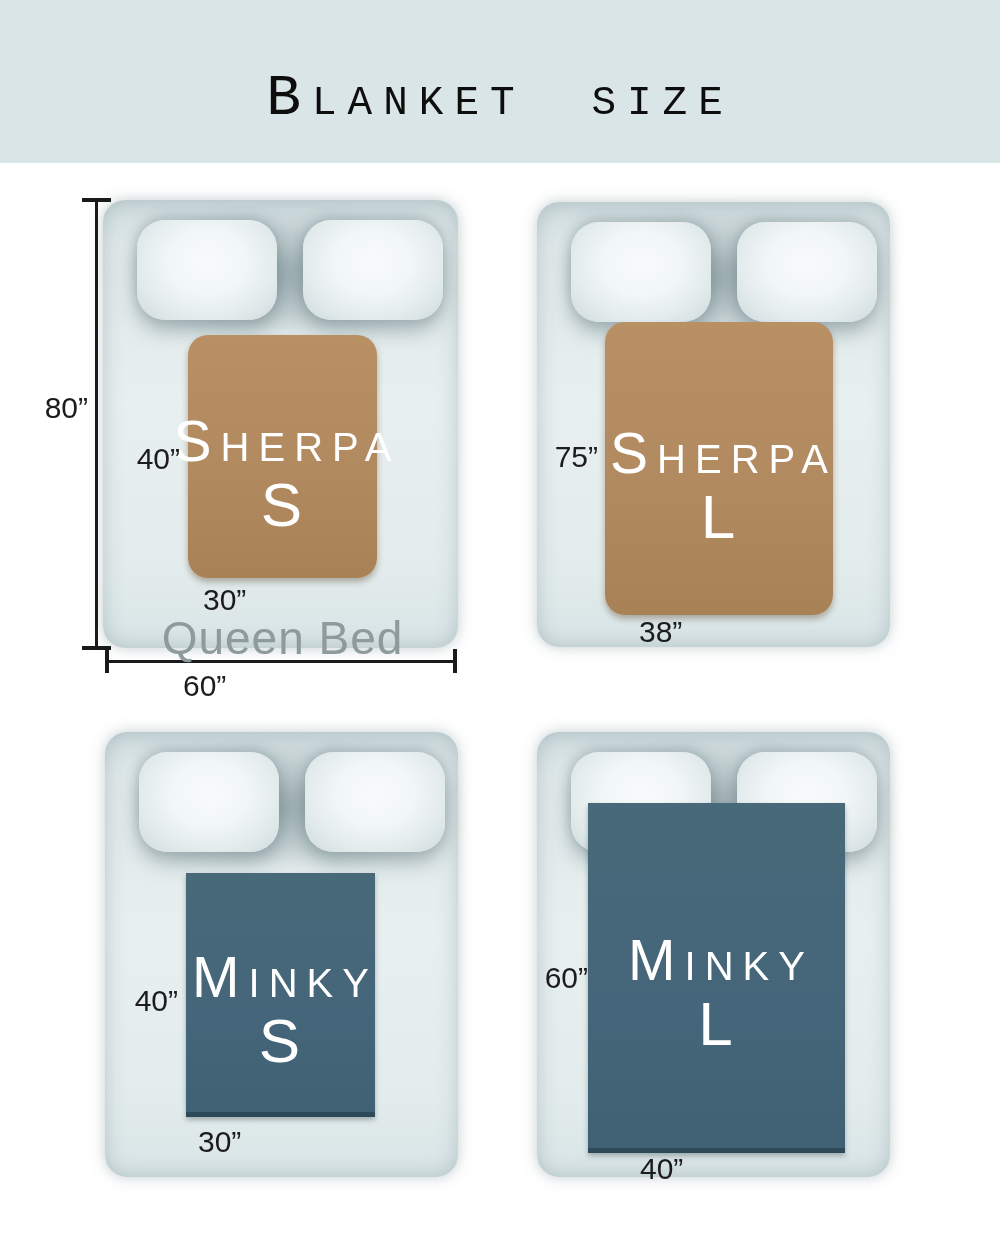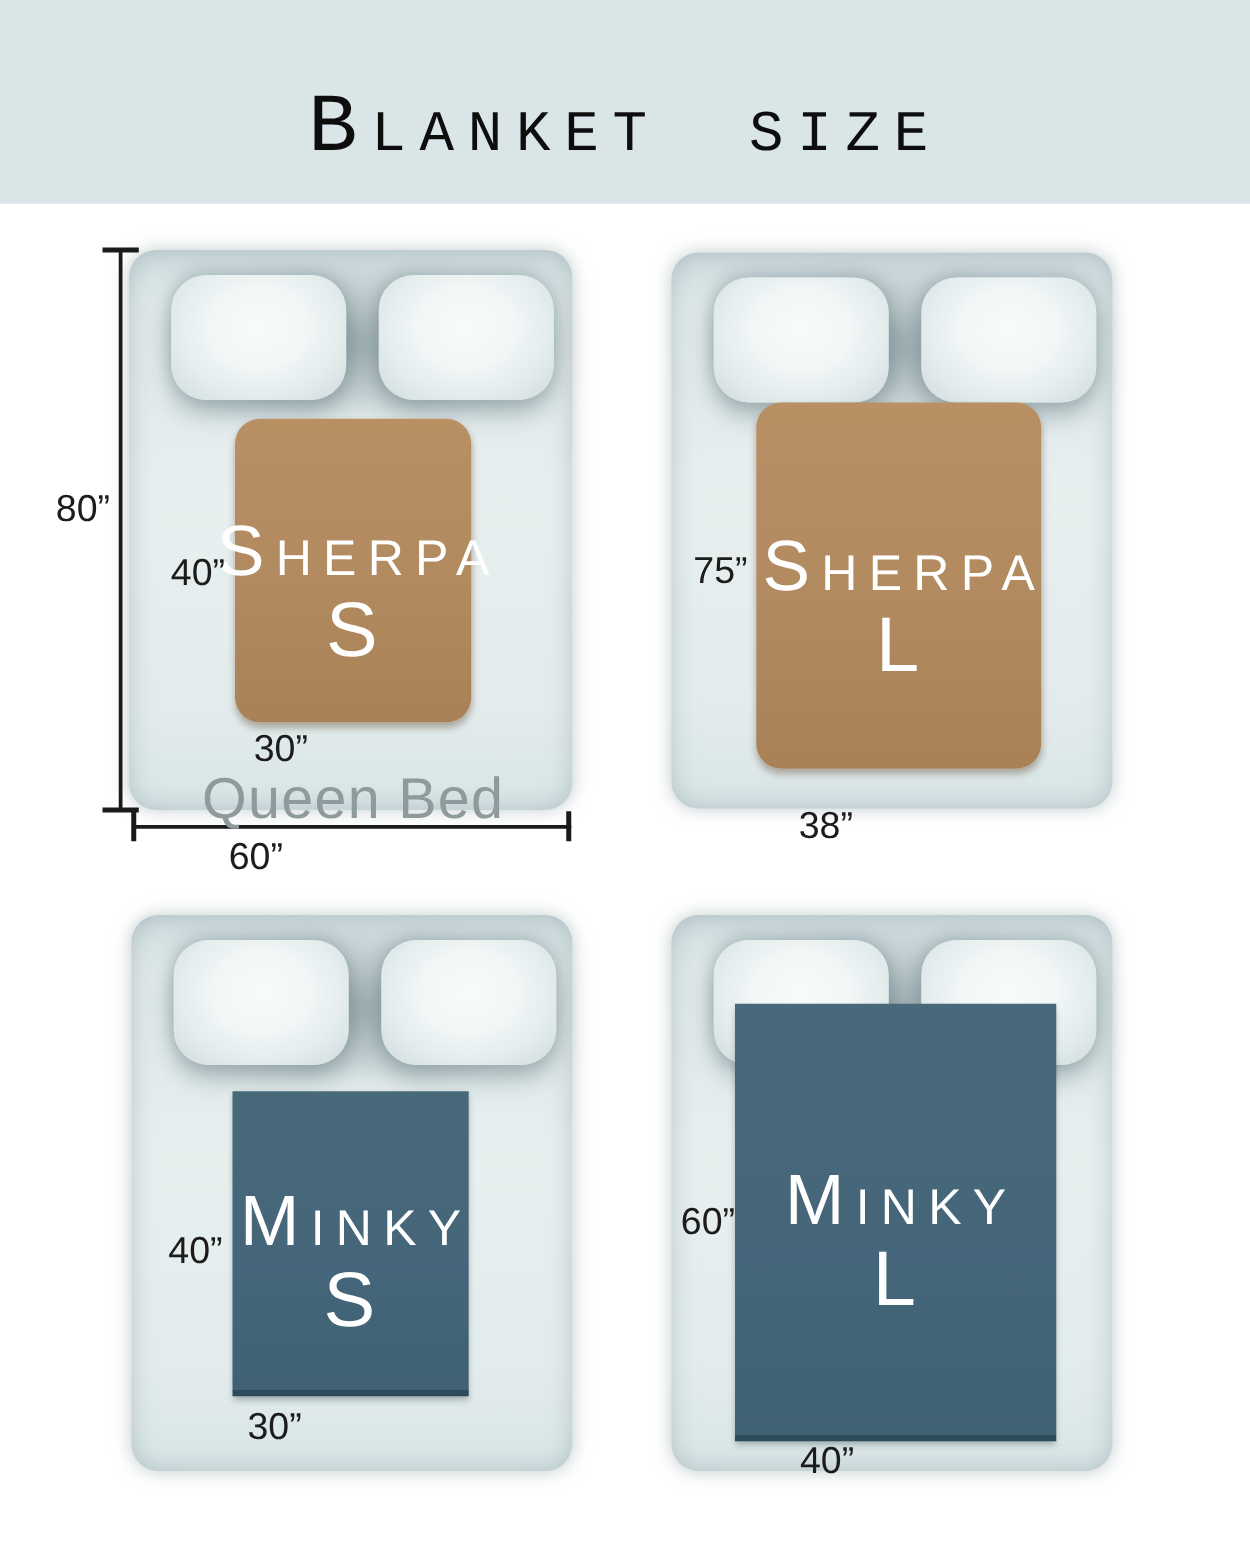--- a/index.html
+++ b/index.html
@@ -9,21 +9,21 @@
     font-family:"Liberation Sans", sans-serif;
   }
   .abs{position:absolute;}
 
   
   .header{left:0;top:0;width:1000px;height:163px;background:var(--header-bg,#d9e5e7);}
   .title{
     left:0;top:70px;width:1000px;text-align:center;line-height:1;
     font-family:"Liberation Mono", monospace;
     font-variant:small-caps;
-    font-size:66px;letter-spacing:11px;word-spacing:20px;
+    font-size:58px;letter-spacing:11px;word-spacing:20px;
     color:var(--title-text,#0d0d0d);
   }
 
   
   .bed{
     border-radius:22px;
     background:linear-gradient(180deg,#cfdcdf 0%,#e0e9ea 10%,#e7efef 45%,#e3ecec 82%,#d8e4e6 100%);
     box-shadow:0 0 14px rgba(140,158,163,.5), inset 0 0 20px rgba(125,145,150,.42);
   }
   .bed-shade{
@@ -108,21 +108,21 @@
   <div class="abs pillow p-left"></div>
   <div class="abs pillow p-right"></div>
   <div class="abs blanket sherpa" style="left:68px;top:120px;width:228px;height:293px;">
     <div class="blanket-inner">
       <div class="blanket-name">Sherpa</div>
       <div class="blanket-size">L</div>
     </div>
   </div>
 </div>
 <div class="abs dim r" style="left:536px;top:442px;width:62px;">75”</div>
-<div class="abs dim c" style="left:639px;top:617px;width:160px;margin-top:29px;">38”</div>
+<div class="abs dim c" style="left:639px;top:617px;width:160px;">38”</div>
 
 <div class="abs bed" style="left:105px;top:732px;width:353px;height:445px;">
   <div class="abs bed-shade"></div>
   <div class="abs pillow p-left"></div>
   <div class="abs pillow p-right"></div>
   <div class="abs blanket minky" style="left:81px;top:141px;width:189px;height:239px;">
     <div class="blanket-inner">
       <div class="blanket-name">Minky</div>
       <div class="blanket-size">S</div>
     </div>

